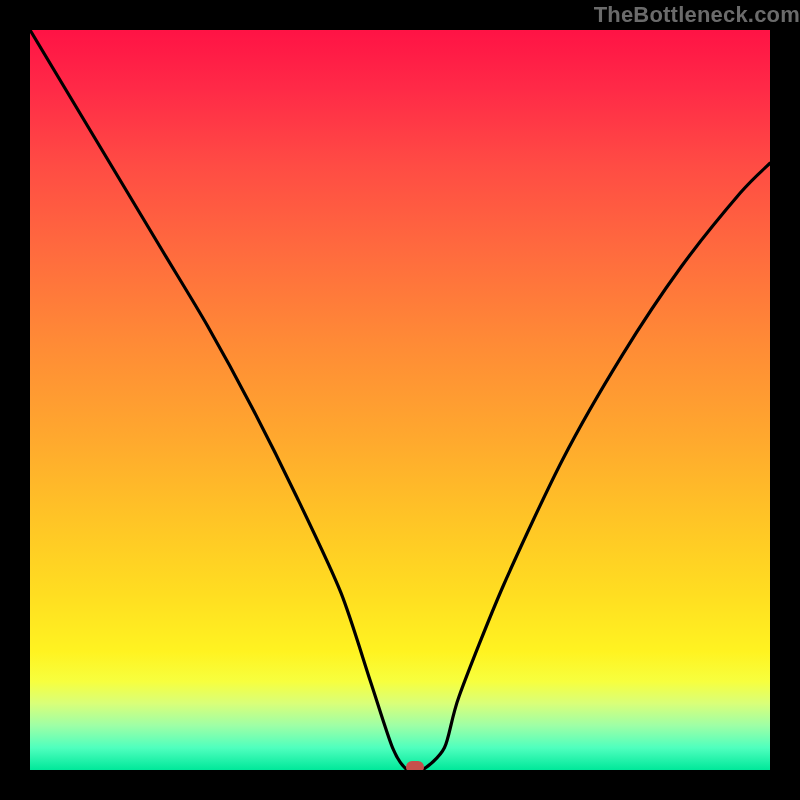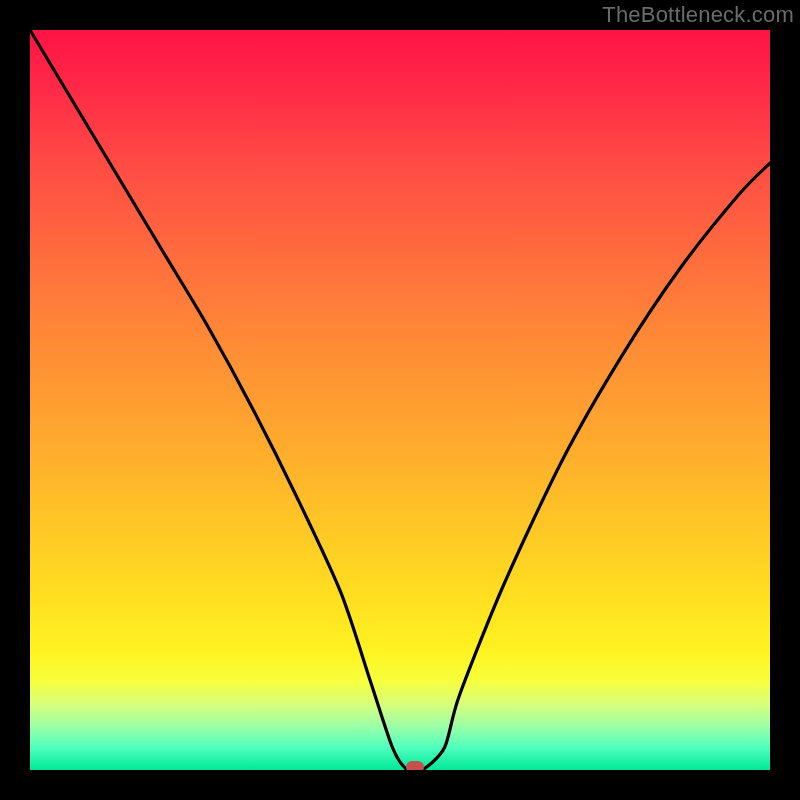--- a/index.html
+++ b/index.html
@@ -13,24 +13,24 @@
   }
   .frame {
     position: relative;
     width: 800px;
     height: 800px;
     background: #000;
   }
   .watermark {
     position: absolute;
     top: 2px;
-    right: 6px;
+    right: 0;
     color: #6b6b6b;
     font-size: 22px;
-    font-weight: 400;
+    font-weight: 700;
     letter-spacing: 0.2px;
     user-select: none;
     z-index: 10;
   }
   .plot-area {
     position: absolute;
     left: 30px;
     top: 30px;
     width: 740px;
     height: 740px;

